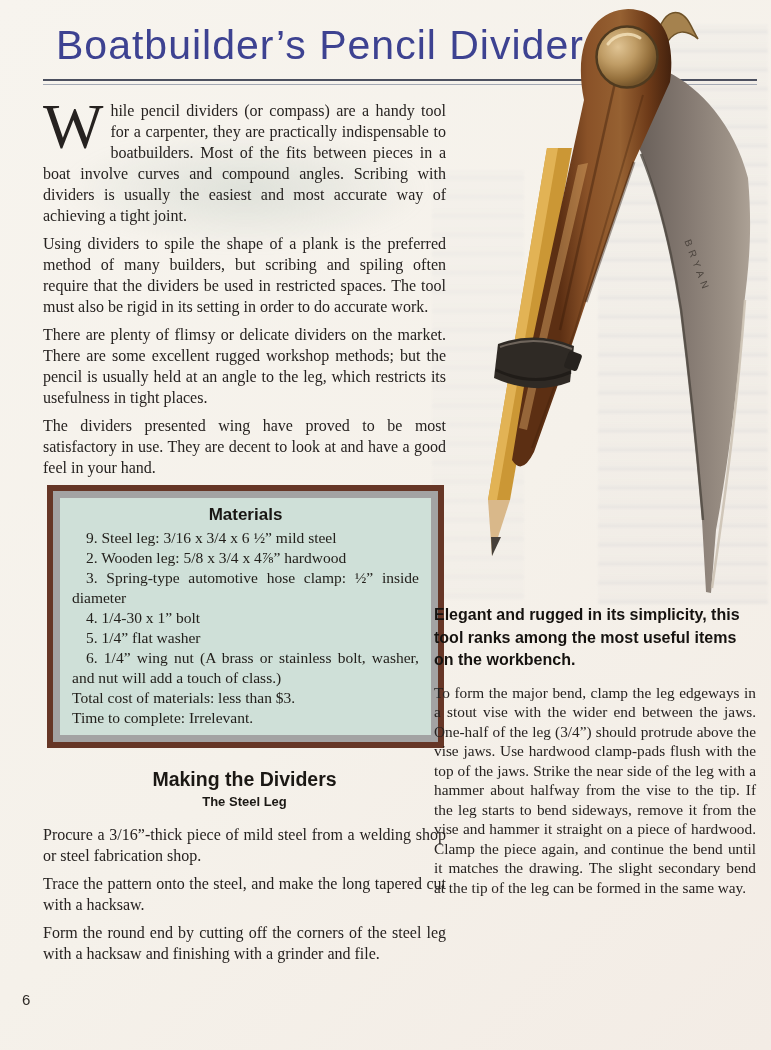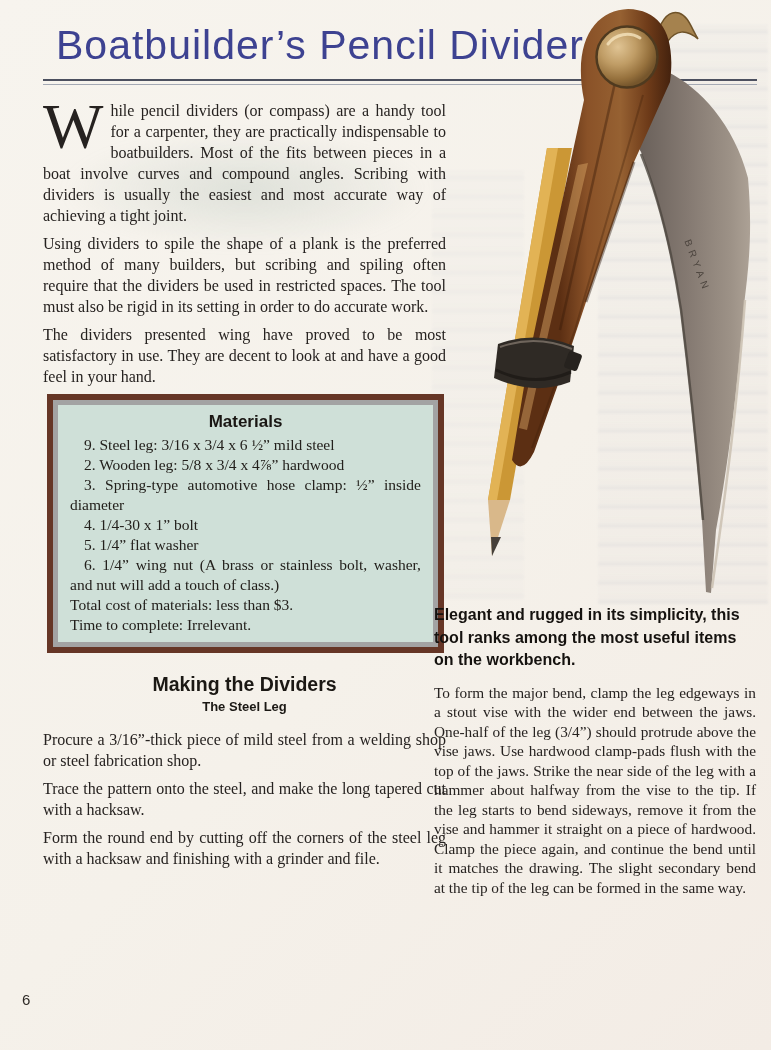--- a/index.html
+++ b/index.html
@@ -32,21 +32,21 @@
   .leftcol{position:absolute;left:43px;top:100px;width:403px;}
   .leftcol p{margin:0 0 7px 0;font-size:16px;line-height:21px;text-align:justify;}
   .dropcap{
     float:left;font-size:64px;line-height:48px;padding:3px 7px 0 0;color:#262220;
   }
 
   .materials{
     margin:6px 2px 0 4px;border:6px solid #663626;background:#cfe0d8;
   }
   .materials-inner{
-    border:5px solid #a3a3a3;padding:5px 12px 7px 12px;
+    border:7px solid #a3a3a3;padding:5px 12px 7px 12px;
     font-size:15.5px;line-height:20px;color:#23201c;
   }
   .materials-title{
     text-align:center;font-weight:bold;font-size:17px;line-height:24px;
     font-family:"Liberation Sans",sans-serif;margin-bottom:1px;color:#191613;
   }
   .materials-item{text-indent:14px;text-align:justify;}
   .materials-line{text-indent:0;}
 
   .section-heading{
@@ -78,20 +78,21 @@
 <div class="ghost ghost-stripes" style="left:598px;top:24px;width:170px;height:580px;"></div>
 <div class="ghost ghost-stripes" style="left:432px;top:170px;width:92px;height:430px;opacity:.35;"></div>
 <div class="ghost ghost-blob" style="left:60px;top:130px;width:370px;height:120px;"></div>
 
 <h1 class="page-title">Boatbuilder’s Pencil Dividers</h1>
 <div class="title-rule"></div>
 
 <div class="leftcol">
   <p><span class="dropcap">W</span><span>hile pencil dividers (or compass) are a handy tool for a carpenter, they are practically indispensable to boatbuilders. Most of the fits between pieces in a boat involve curves and compound angles. Scribing with dividers is usually the easiest and most accurate way of achieving a tight joint.</span></p>
   <p>Using dividers to spile the shape of a plank is the preferred method of many builders, but scribing and spiling often require that the dividers be used in restricted spaces. The tool must also be rigid in its setting in order to do accurate work.</p>
+  <p>There are plenty of flimsy or delicate dividers on the market. There are some excellent rugged workshop methods; but the pencil is usually held at an angle to the leg, which restricts its usefulness in tight places.</p>
   <p>The dividers presented wing have proved to be most satisfactory in use. They are decent to look at and have a good feel in your hand.</p>
 
   <div class="materials">
     <div class="materials-inner">
       <div class="materials-title">Materials</div>
       <div class="materials-item">9.  Steel leg: 3/16 x 3/4 x 6 ½” mild steel</div>
       <div class="materials-item">2.  Wooden leg: 5/8 x 3/4 x 4⅞” hardwood</div>
       <div class="materials-item">3.  Spring-type automotive hose clamp: ½” inside diameter</div>
       <div class="materials-item">4.  1/4-30 x 1” bolt</div>
       <div class="materials-item">5.  1/4” flat washer</div>

